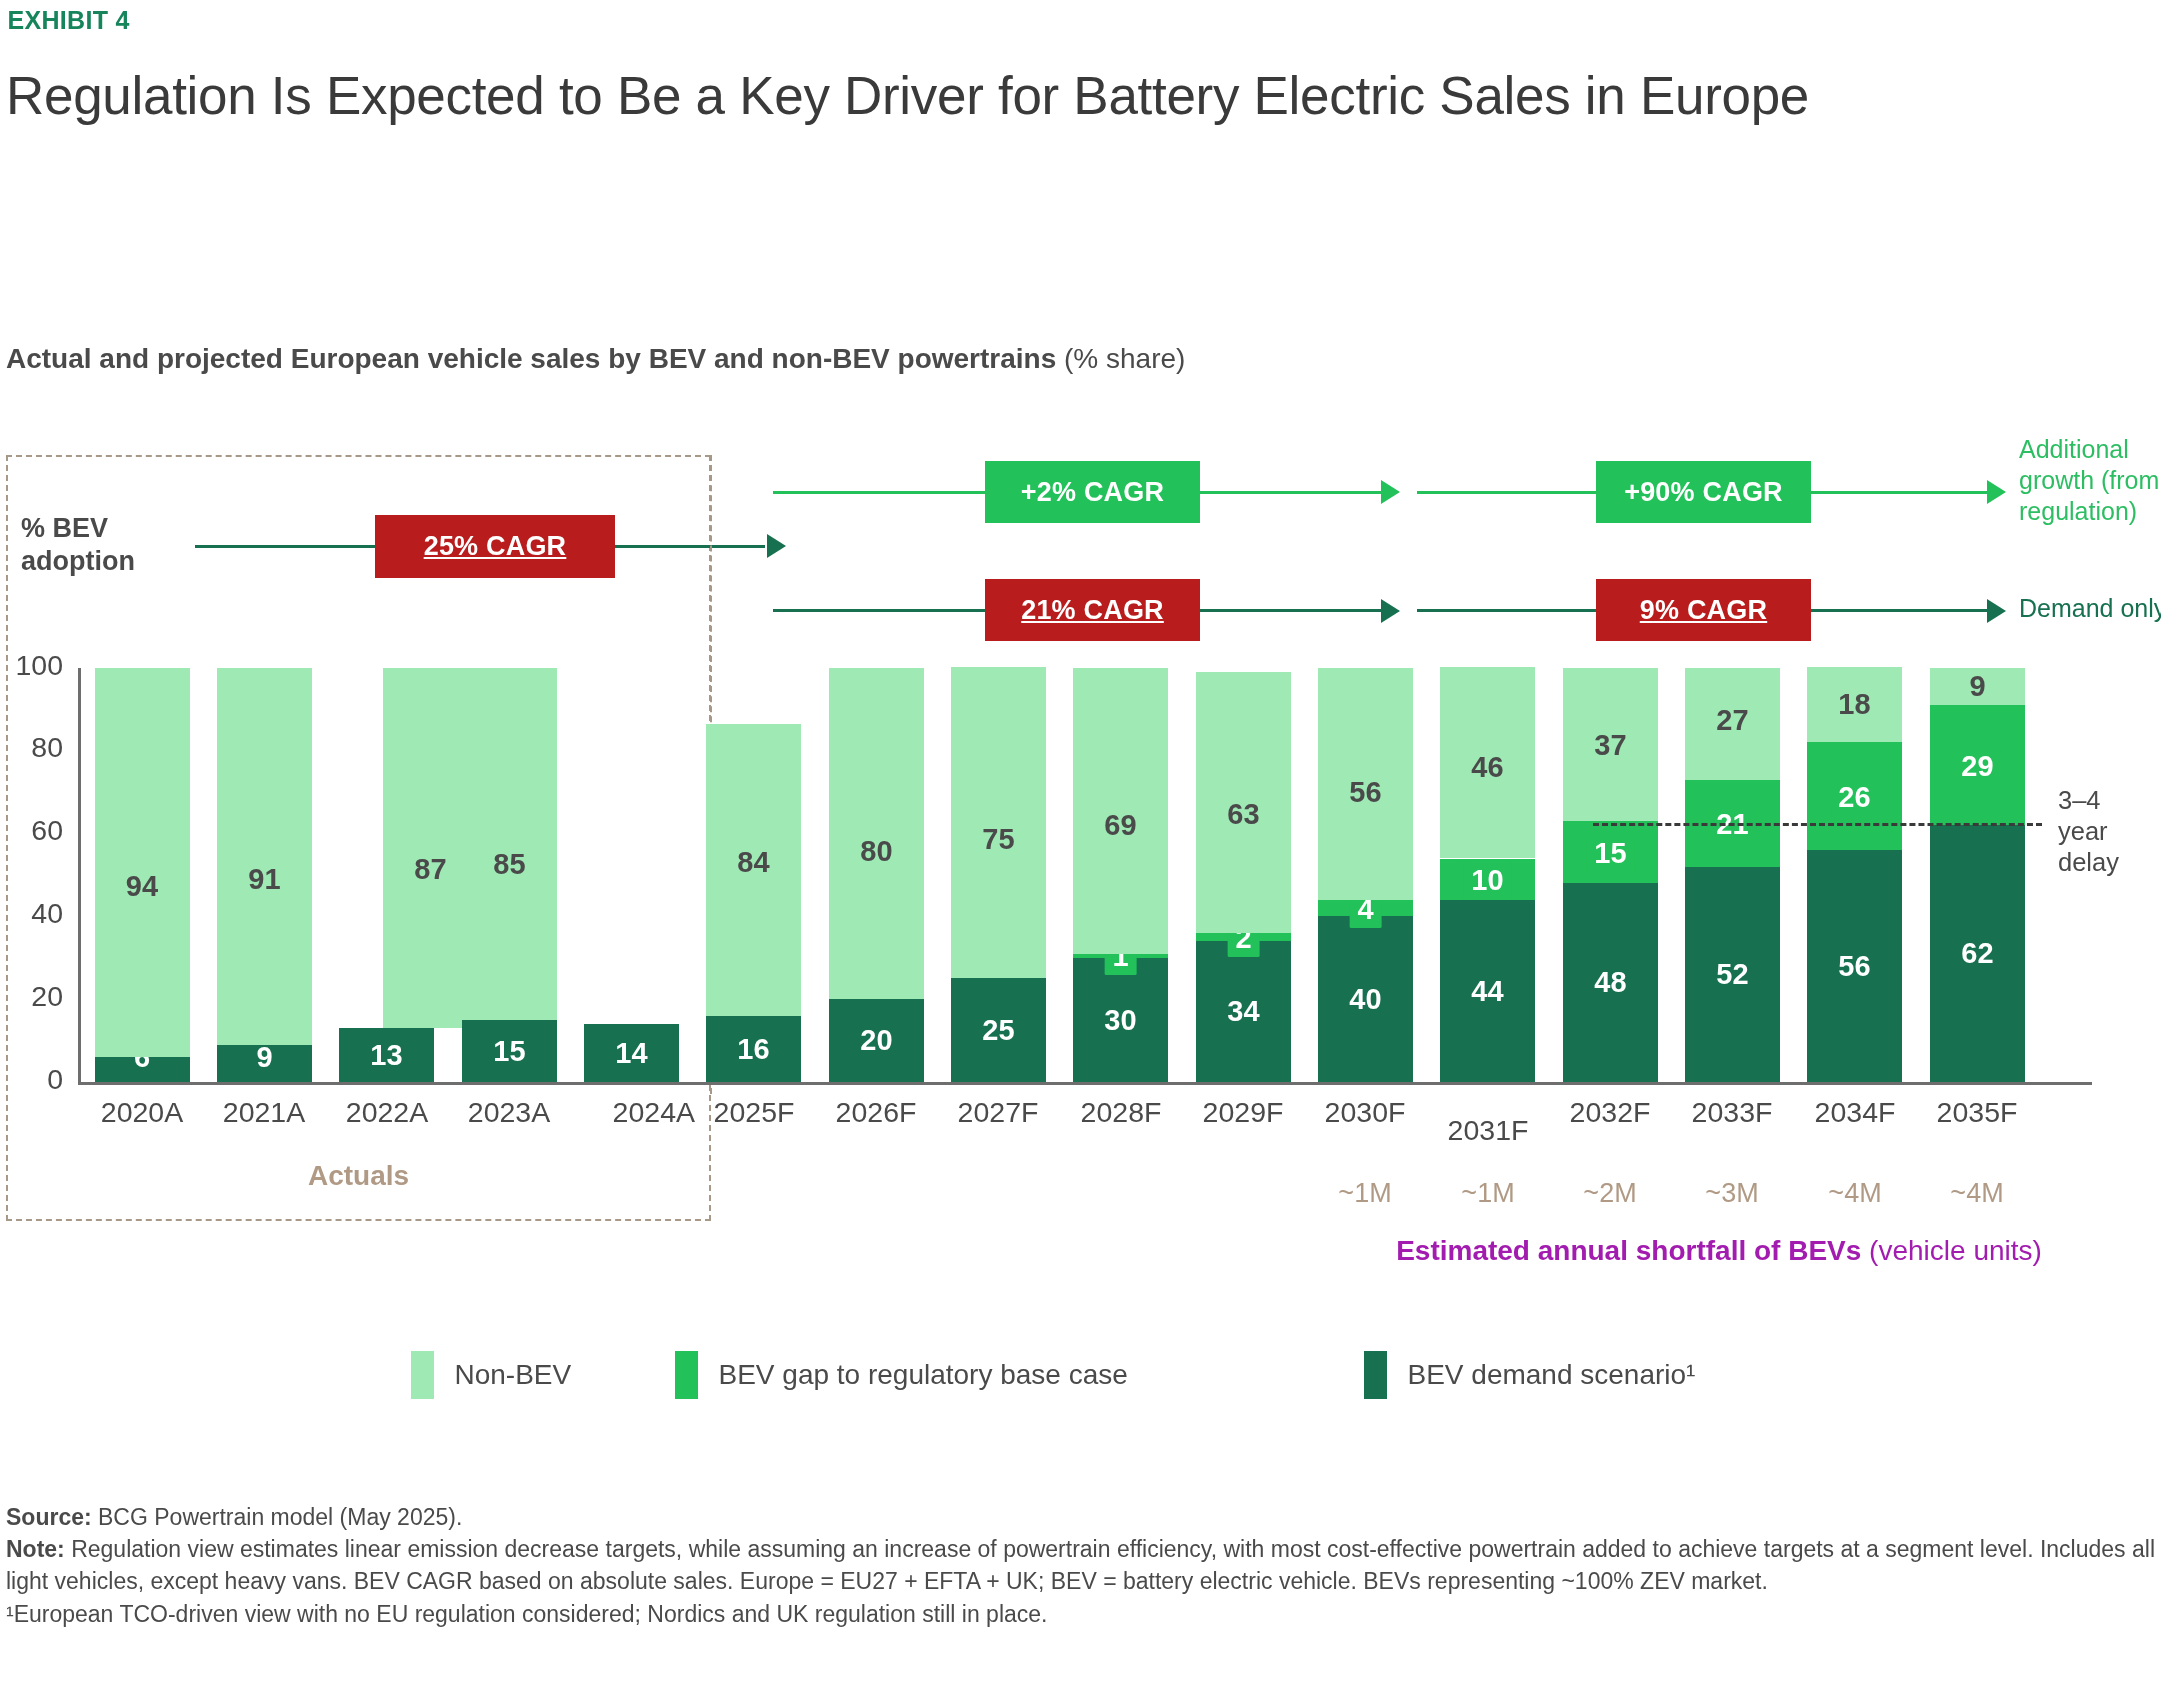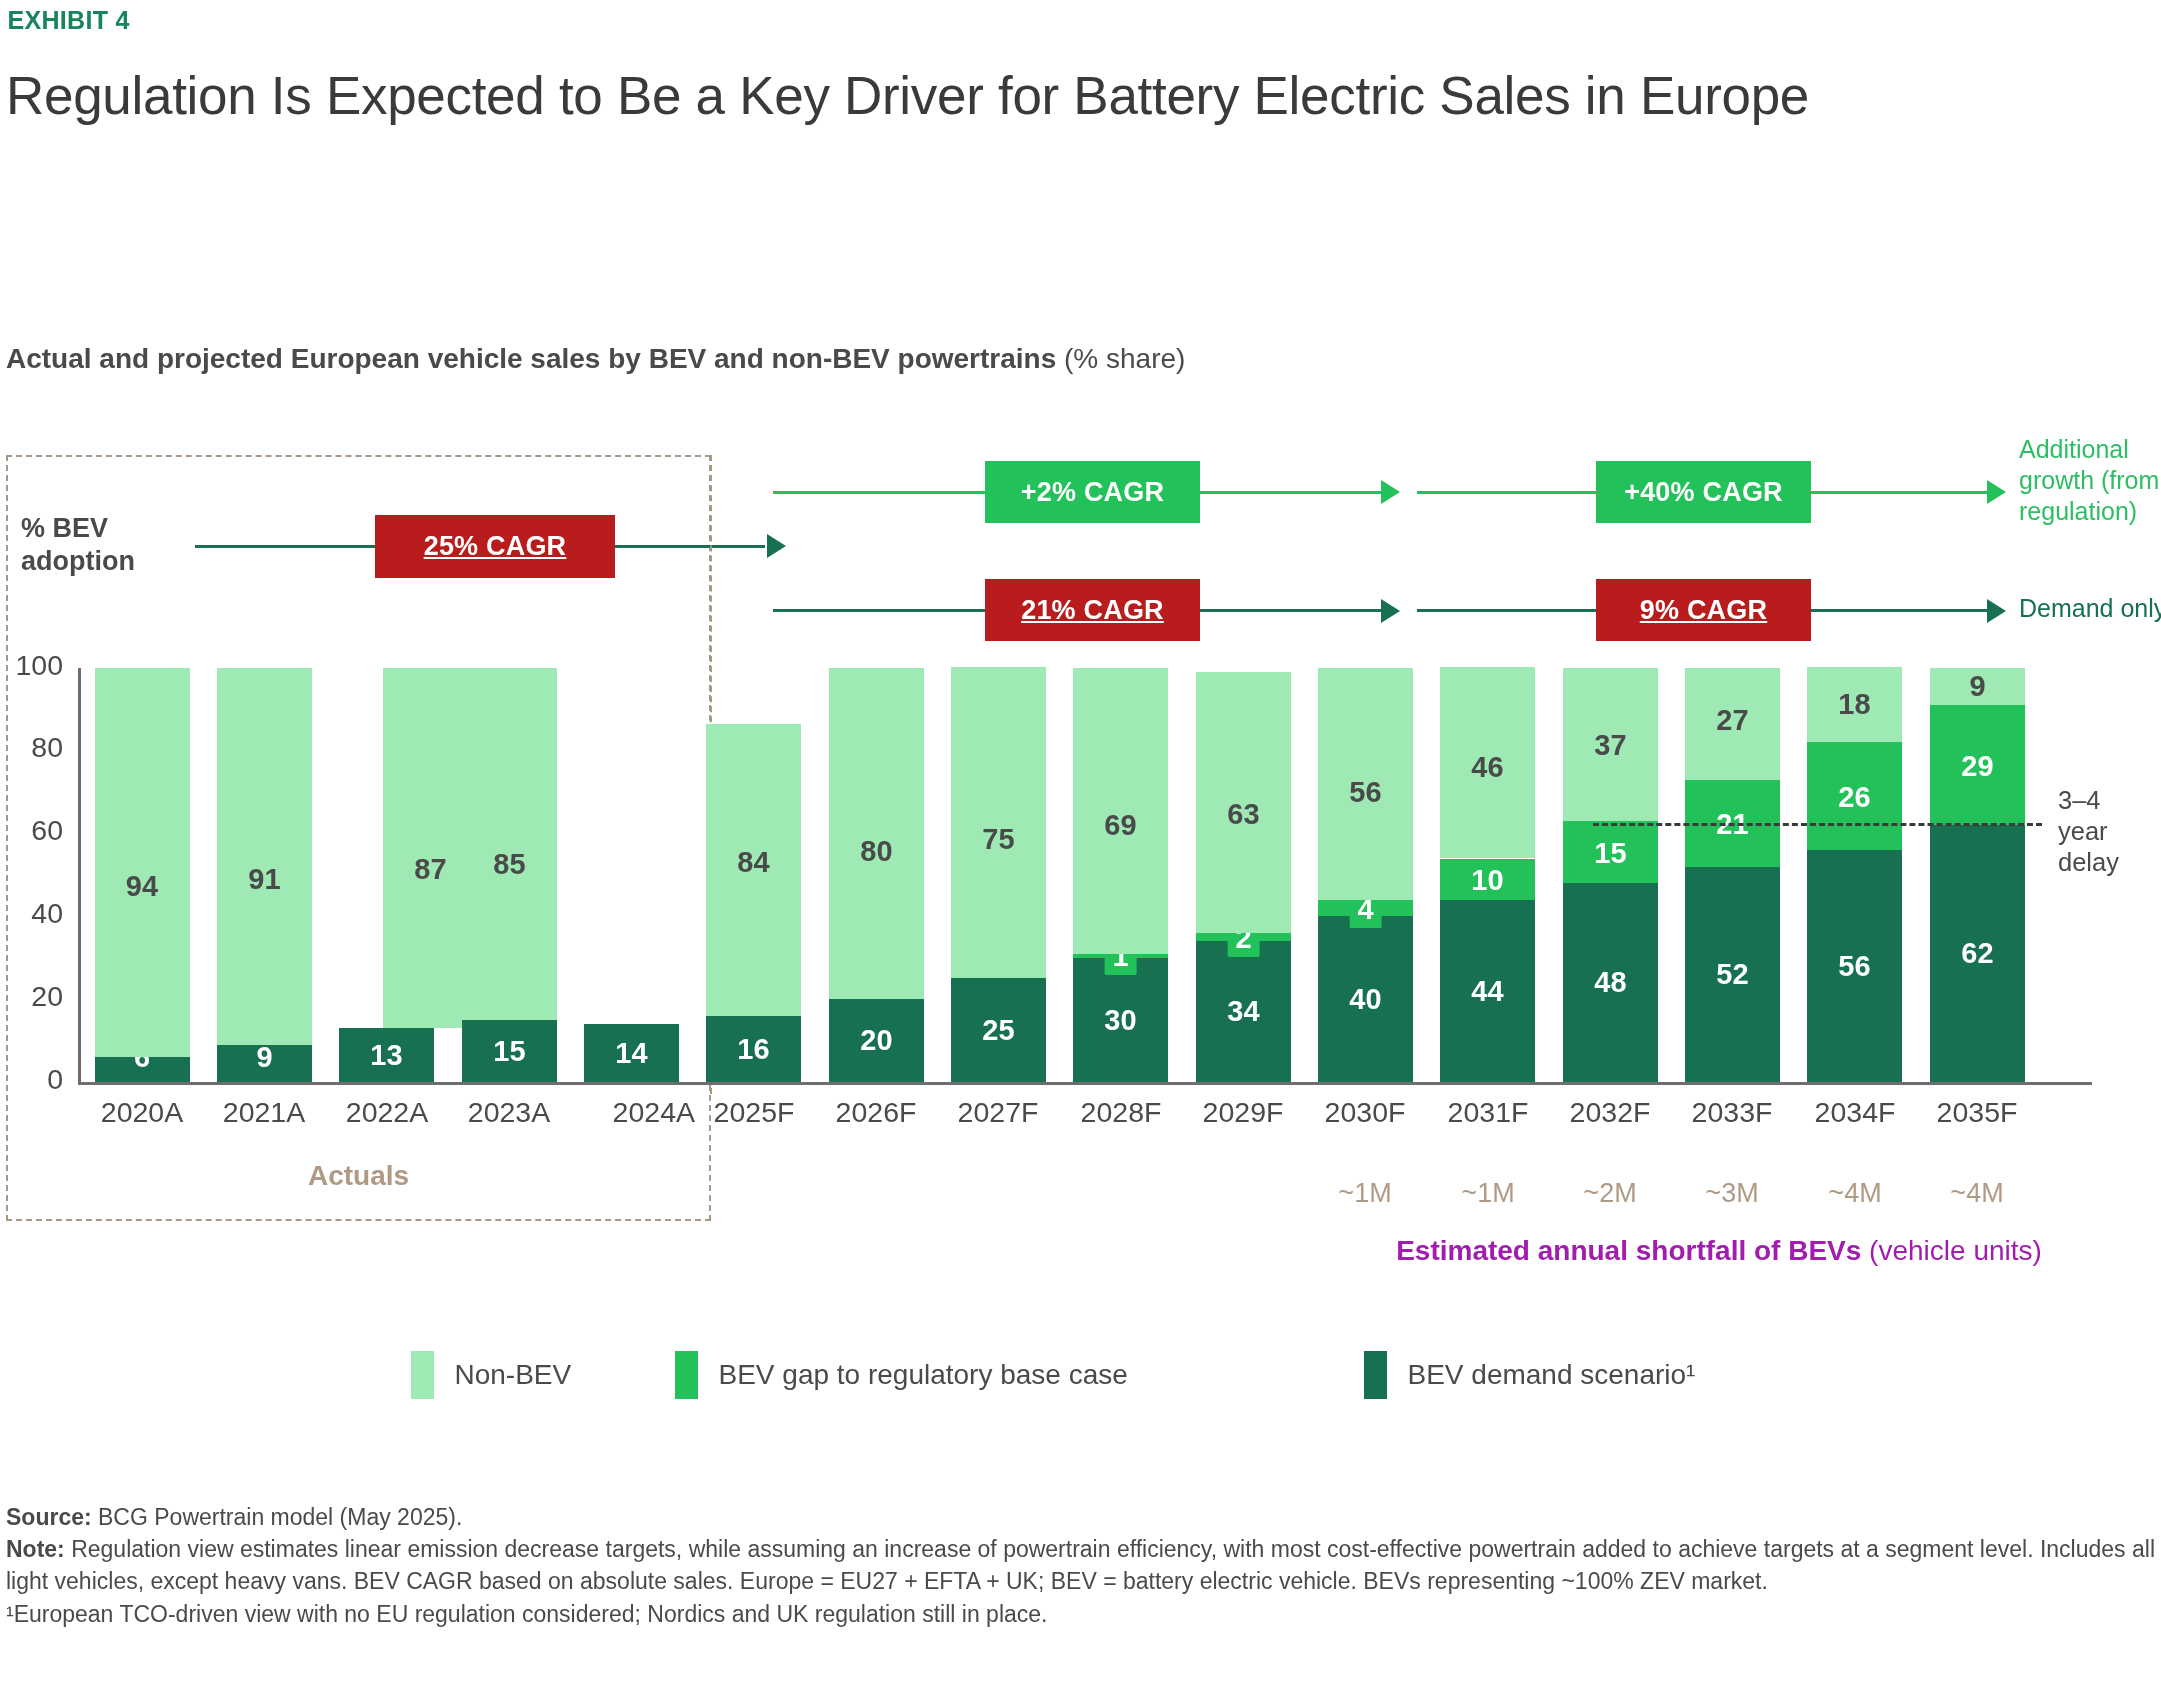--- a/index.html
+++ b/index.html
@@ -148,21 +148,21 @@
 
     <div class="hline dark" style="left:195px; top:545px; width:570px;"></div>
     <div class="cagr-box dark" style="left:375px; top:515px; width:240px; height:63px;">25% CAGR</div>
     <div class="arrowhead dark" style="left:767px; top:534px;"></div>
 
     <div class="hline light" style="left:773px; top:491px; width:608px;"></div>
     <div class="cagr-box light" style="left:985px; top:461px; width:215px; height:62px;">+2% CAGR</div>
     <div class="arrowhead light" style="left:1381px; top:480px;"></div>
 
     <div class="hline light" style="left:1417px; top:491px; width:570px;"></div>
-    <div class="cagr-box light" style="left:1596px; top:461px; width:215px; height:62px;">+40% CAGR</div>
+    <div class="cagr-box light" style="left:1596px; top:461px; width:215px; height:62px;">+90% CAGR</div>
     <div class="arrowhead light" style="left:1987px; top:480px;"></div>
 
     <div class="hline dark" style="left:773px; top:609px; width:608px;"></div>
     <div class="cagr-box dark" style="left:985px; top:579px; width:215px; height:62px;">21% CAGR</div>
     <div class="arrowhead dark" style="left:1381px; top:599px;"></div>
 
     <div class="hline dark" style="left:1417px; top:609px; width:570px;"></div>
     <div class="cagr-box dark" style="left:1596px; top:579px; width:215px; height:62px;">9% CAGR</div>
     <div class="arrowhead dark" style="left:1987px; top:599px;"></div>
 
@@ -331,21 +331,21 @@
         <div class="xlabel" style="left: 200px;">2021A</div>
         <div class="xlabel" style="left: 323px;">2022A</div>
         <div class="xlabel" style="left: 445px;">2023A</div>
         <div class="xlabel" style="left: 567px; text-align: right;">2024A</div>
         <div class="xlabel" style="left: 690px;">2025F</div>
         <div class="xlabel" style="left: 812px;">2026F</div>
         <div class="xlabel" style="left: 934px;">2027F</div>
         <div class="xlabel" style="left: 1057px;">2028F</div>
         <div class="xlabel" style="left: 1179px;">2029F</div>
         <div class="xlabel" style="left: 1301px;">2030F</div>
-        <div class="xlabel" style="left: 1424px;">2031F</div>
+        <div class="xlabel" style="left: 1424px; margin-top: 18px;">2031F</div>
         <div class="xlabel" style="left: 1546px;">2032F</div>
         <div class="xlabel" style="left: 1668px;">2033F</div>
         <div class="xlabel" style="left: 1791px;">2034F</div>
         <div class="xlabel" style="left: 1913px;">2035F</div>
       </div>
     <div id="shortfalls">
         <div class="shortfall-val" style="left: 1301px;">~1M</div>
         <div class="shortfall-val" style="left: 1424px;">~1M</div>
         <div class="shortfall-val" style="left: 1546px;">~2M</div>
         <div class="shortfall-val" style="left: 1668px;">~3M</div>

